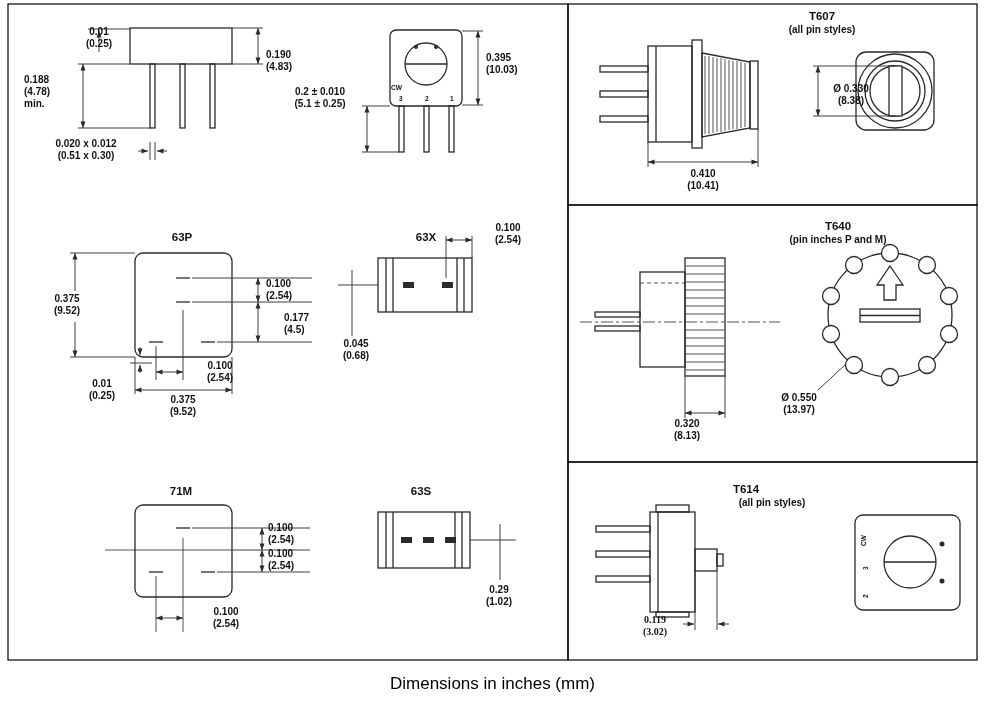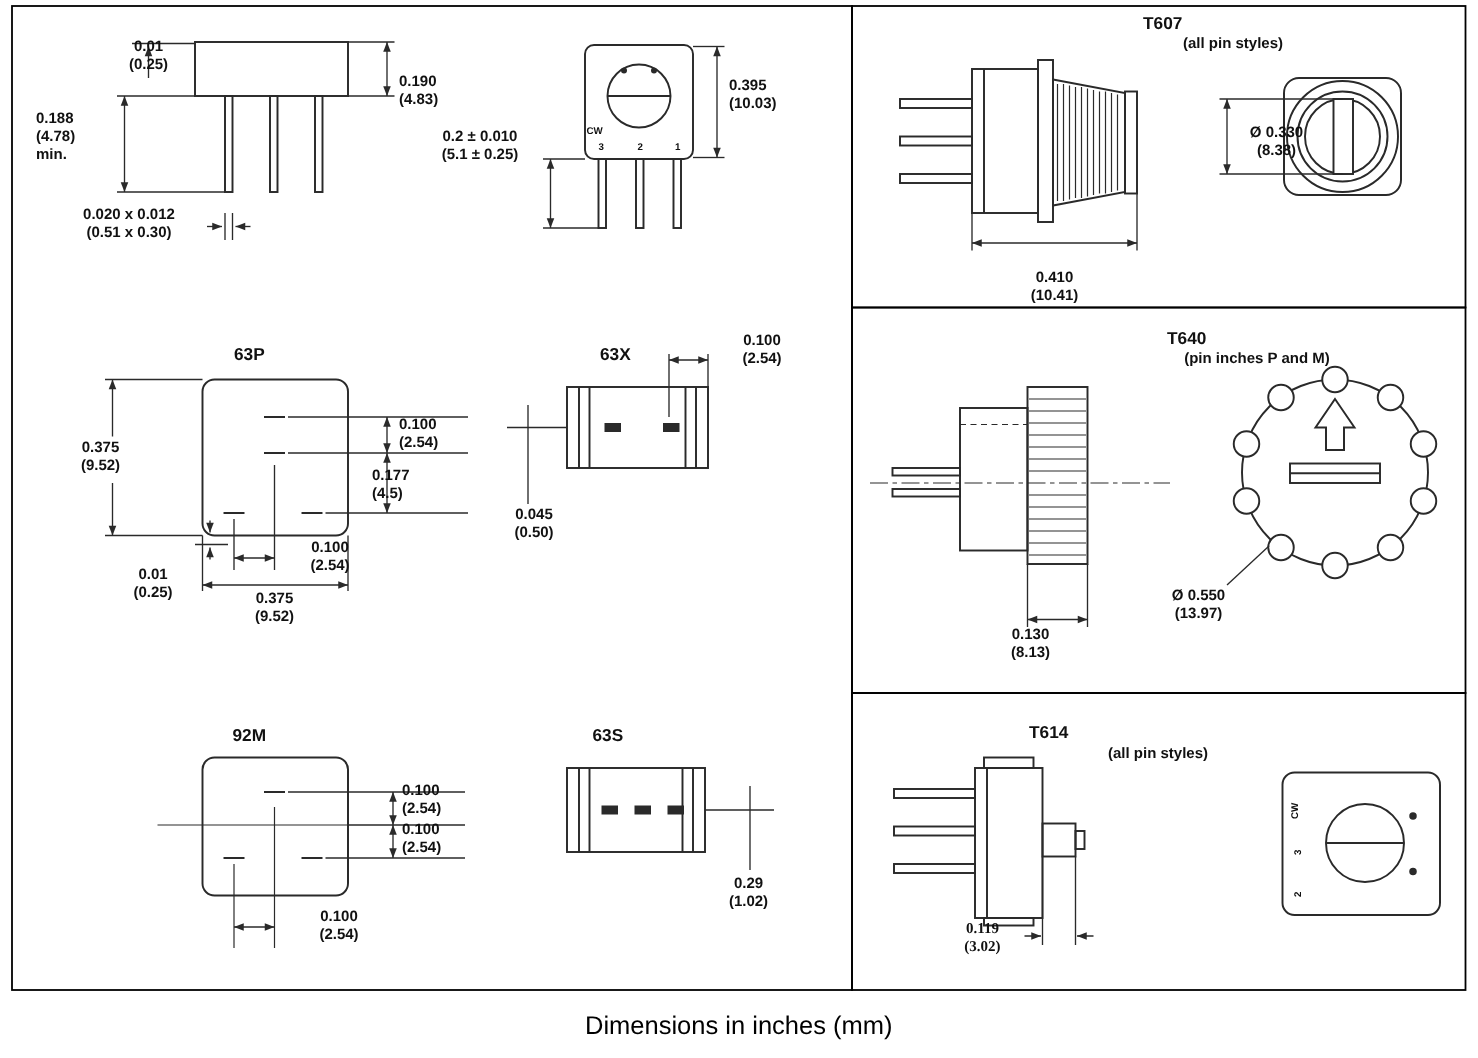--- a/index.html
+++ b/index.html
@@ -8,21 +8,21 @@
   #art{position:absolute;left:0;top:0;}
   .border{fill:none;stroke:#000;stroke-width:1.2;}
   .obj{fill:none;stroke:#2a2a2a;stroke-width:1.3;}
   .objf{fill:#2a2a2a;stroke:none;}
   .objw{fill:#fff;stroke:#2a2a2a;stroke-width:1.3;}
   .dimline{fill:none;stroke:#2a2a2a;stroke-width:0.9;}
   .thin{fill:none;stroke:#2a2a2a;stroke-width:0.8;}
   .dim{position:absolute;font-weight:bold;font-size:10px;line-height:1.2;
        text-align:center;white-space:pre-line;color:#111;}
   .dim.left{text-align:left;}
-  .ptitle{position:absolute;font-weight:bold;font-size:11.5px;text-align:left;color:#111;}
+  .ptitle{position:absolute;font-weight:bold;font-size:11.5px;text-align:center;color:#111;}
   .psub{position:absolute;font-weight:bold;font-size:10px;text-align:center;color:#111;}
   .tiny{position:absolute;font-weight:bold;font-size:6.5px;color:#111;}
   .rot{transform:rotate(-90deg);transform-origin:left top;}
   #caption{position:absolute;left:0;top:674px;width:985px;text-align:center;
            font-size:17px;color:#000;}
 </style>
 </head>
 <body>
 
 <div id="stage">
@@ -284,59 +284,59 @@
 <div class="tiny" style="left:391px;top:84px;">CW</div>
 <div class="tiny" style="left:399px;top:95px;">3</div>
 <div class="tiny" style="left:425px;top:95px;">2</div>
 <div class="tiny" style="left:450px;top:95px;">1</div>
 
 <div class="ptitle" style="left:156px;top:231px;width:52px;">63P</div>
 <div class="dim" style="left:40px;top:293px;width:54px;">0.375
 (9.52)</div>
 <div class="dim left" style="left:266px;top:278px;width:52px;">0.100
 (2.54)</div>
-<div class="dim left" style="left:248px;top:312px;width:52px;">0.177
+<div class="dim left" style="left:284px;top:312px;width:52px;">0.177
 (4.5)</div>
 <div class="dim" style="left:194px;top:360px;width:52px;">0.100
 (2.54)</div>
 <div class="dim" style="left:76px;top:378px;width:52px;">0.01
 (0.25)</div>
 <div class="dim" style="left:157px;top:394px;width:52px;">0.375
 (9.52)</div>
 
 <div class="ptitle" style="left:400px;top:231px;width:52px;">63X</div>
 <div class="dim" style="left:482px;top:222px;width:52px;">0.100
 (2.54)</div>
 <div class="dim" style="left:330px;top:338px;width:52px;">0.045
-(0.50)</div>
-
-<div class="ptitle" style="left:155px;top:485px;width:52px;">92M</div>
+(0.68)</div>
+
+<div class="ptitle" style="left:155px;top:485px;width:52px;">71M</div>
 <div class="dim left" style="left:268px;top:522px;width:52px;">0.100
 (2.54)</div>
 <div class="dim left" style="left:268px;top:548px;width:52px;">0.100
 (2.54)</div>
 <div class="dim" style="left:200px;top:606px;width:52px;">0.100
 (2.54)</div>
 
 <div class="ptitle" style="left:395px;top:485px;width:52px;">63S</div>
 <div class="dim" style="left:473px;top:584px;width:52px;">0.29
 (1.02)</div>
 
 <div class="ptitle" style="left:762px;top:10px;width:120px;">T607</div>
 <div class="psub" style="left:762px;top:24px;width:120px;">(all pin styles)</div>
 <div class="dim" style="left:822px;top:83px;width:58px;">Ø 0.330
 (8.38)</div>
-<div class="dim" style="left:672px;top:168px;width:62px;margin-top:12px;">0.410
+<div class="dim" style="left:672px;top:168px;width:62px;">0.410
 (10.41)</div>
 
 <div class="ptitle" style="left:778px;top:220px;width:120px;">T640</div>
 <div class="psub" style="left:768px;top:234px;width:140px;">(pin inches P and M)</div>
 <div class="dim" style="left:766px;top:392px;width:66px;">Ø 0.550
 (13.97)</div>
-<div class="dim" style="left:656px;top:418px;width:62px;">0.130
+<div class="dim" style="left:656px;top:418px;width:62px;">0.320
 (8.13)</div>
 
 <div class="ptitle" style="left:686px;top:483px;width:120px;">T614</div>
 <div class="psub" style="left:712px;top:497px;width:120px;">(all pin styles)</div>
 <div class="dim" style="left:624px;top:614px;width:62px;font-family:Liberation Serif, serif;">0.119
 (3.02)</div>
 <div class="tiny rot" style="left:860px;top:546px;">CW</div>
 <div class="tiny rot" style="left:862px;top:570px;">3</div>
 <div class="tiny rot" style="left:862px;top:598px;">2</div>
 

